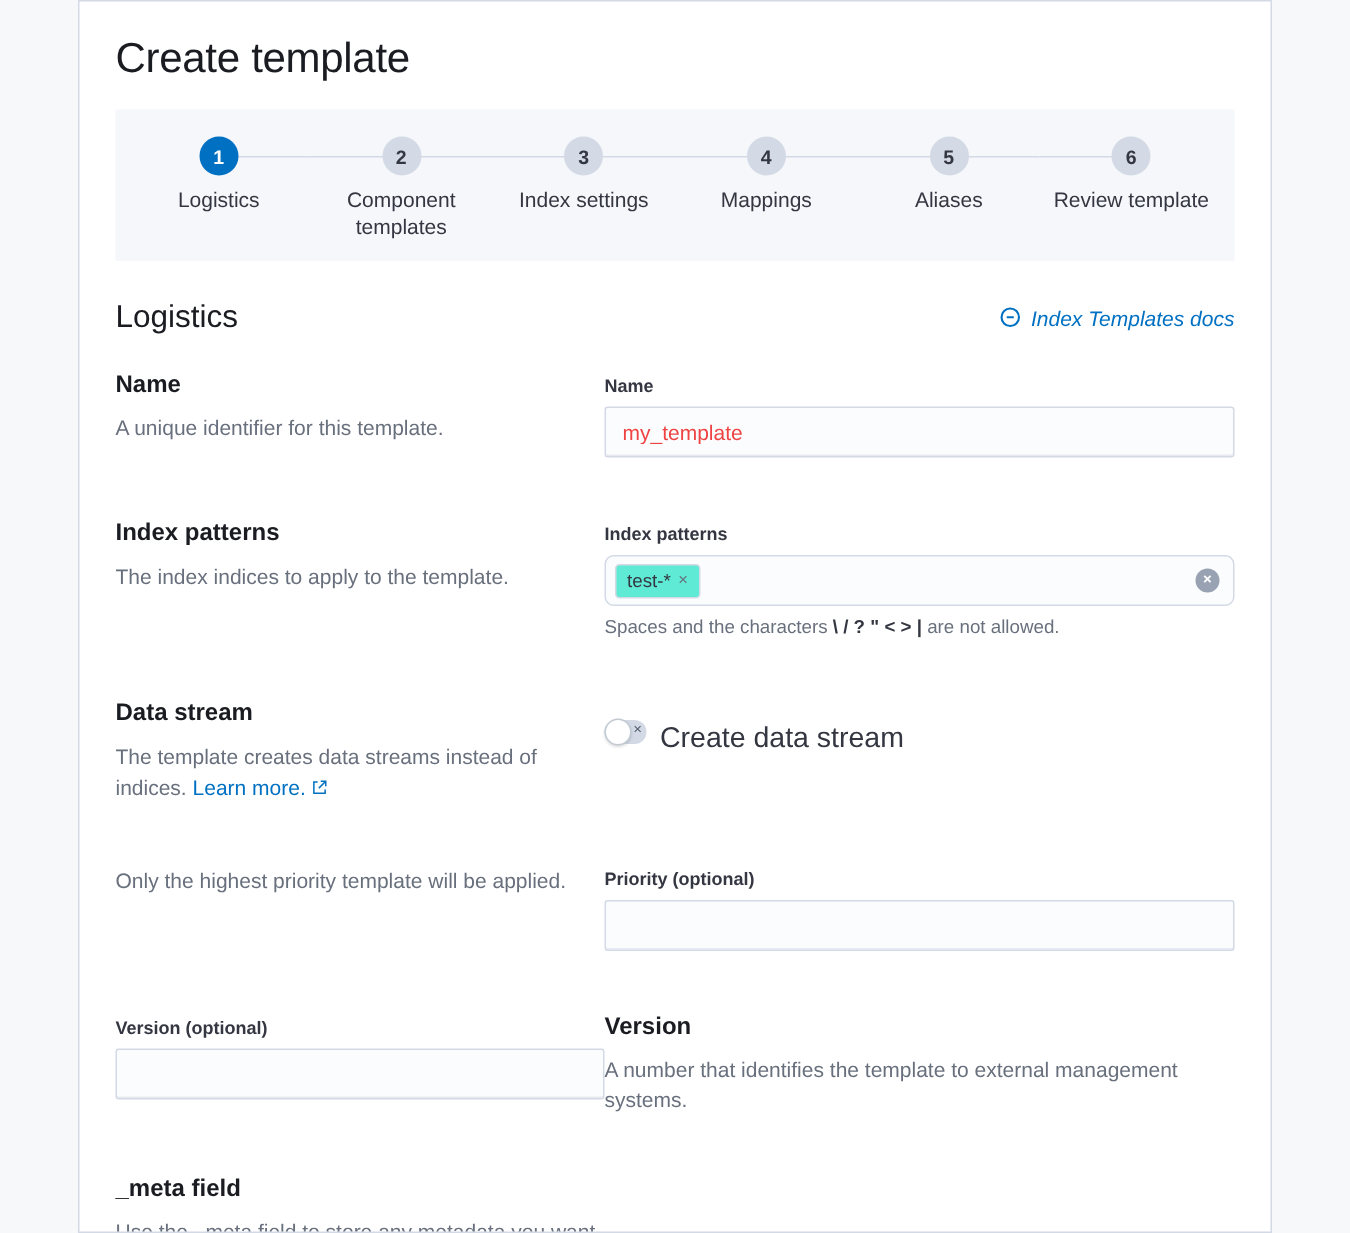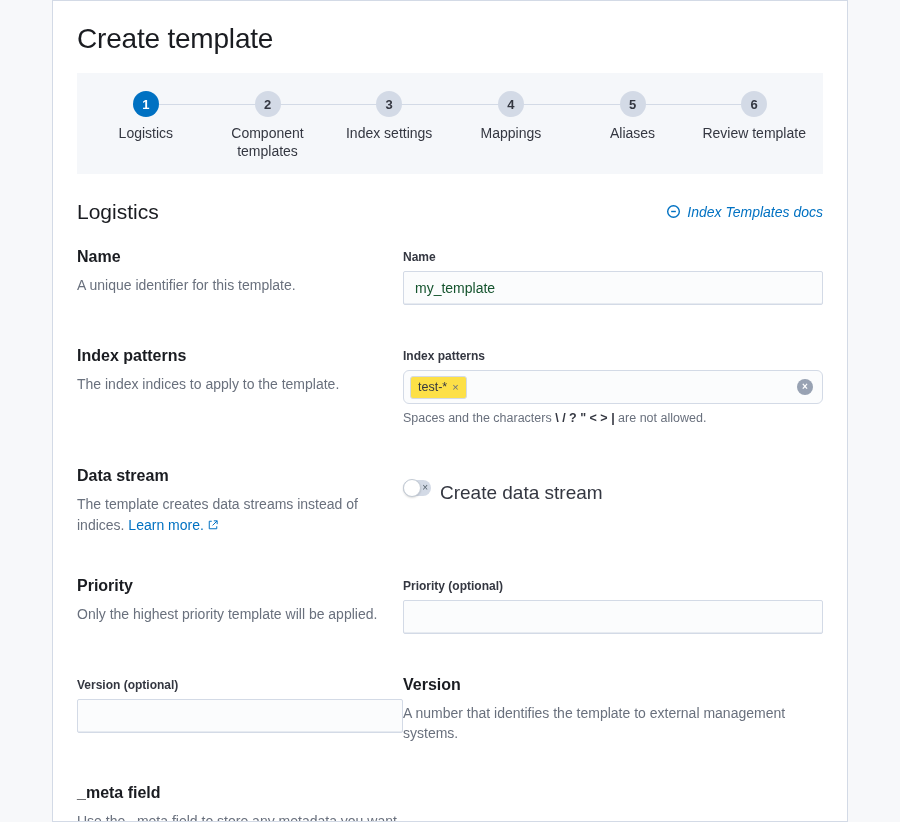--- a/index.html
+++ b/index.html
@@ -60,33 +60,33 @@
     display:grid; grid-template-columns:1fr 420px; 
     padding:18px 0 24px 0;
   }
   .row-title { font-size:16px; font-weight:600; color:#1a1c21; margin:0 0 9px 0; }
   .row-desc { font-size:14px; color:#69707d; margin:0; line-height:1.45; }
   .row-desc a { color:#0071c2; text-decoration:none; cursor:pointer; }
 
   .field-label { font-size:12px; font-weight:600; color:#343741; margin:2px 0 7px 0; }
   .text-input {
     width:100%; height:34px; background:#fbfcfd; border:1px solid #d3dae6;
-    border-radius:2px; padding:16px 11px; font-size:14px; color:#14532d;
+    border-radius:2px; padding:16px 11px; font-size:14px; color:#ef4444;
     font-family:"Liberation Sans", sans-serif; outline:none;
     box-shadow:inset 0 -1px 0 rgba(211,218,230,.5);
   }
 
   
   .combo {
     position:relative; width:100%; min-height:34px; background:#fbfcfd;
     border:1px solid #d3dae6; border-radius:6px; display:flex;
     align-items:center; padding:4px 32px 4px 6px; cursor:text;
   }
   .pill {
-    display:inline-flex; align-items:center; gap:5px; background:#fde047;
+    display:inline-flex; align-items:center; gap:5px; background:#5eead4;
     border:1px solid #d3dae6; border-radius:3px; font-size:12.5px;
     color:#343741; padding:2px 7px; line-height:1.4;
   }
   .pill .pill-x { font-size:11px; color:#69707d; cursor:pointer; }
   .combo-clear {
     position:absolute; right:9px; top:50%; transform:translateY(-50%);
     width:16px; height:16px; border-radius:50%; background:#98a2b3;
     color:#fff; font-size:10px; line-height:16px; text-align:center;
     cursor:pointer; font-weight:700;
   }
@@ -217,21 +217,20 @@
             <span class="off-x">×</span>
             <span class="knob"></span>
           </span>
           <span class="toggle-label">Create data stream</span>
         </div>
       </div>
     </div>
 
     <div class="form-row">
       <div>
-        <h3 class="row-title">Priority</h3>
         <p class="row-desc">Only the highest priority template will be applied.</p>
       </div>
       <div>
         <div class="field-label">Priority (optional)</div>
         <input class="text-input" type="text" style="">
       </div>
     </div>
 
     <div class="form-row">
       <div>

